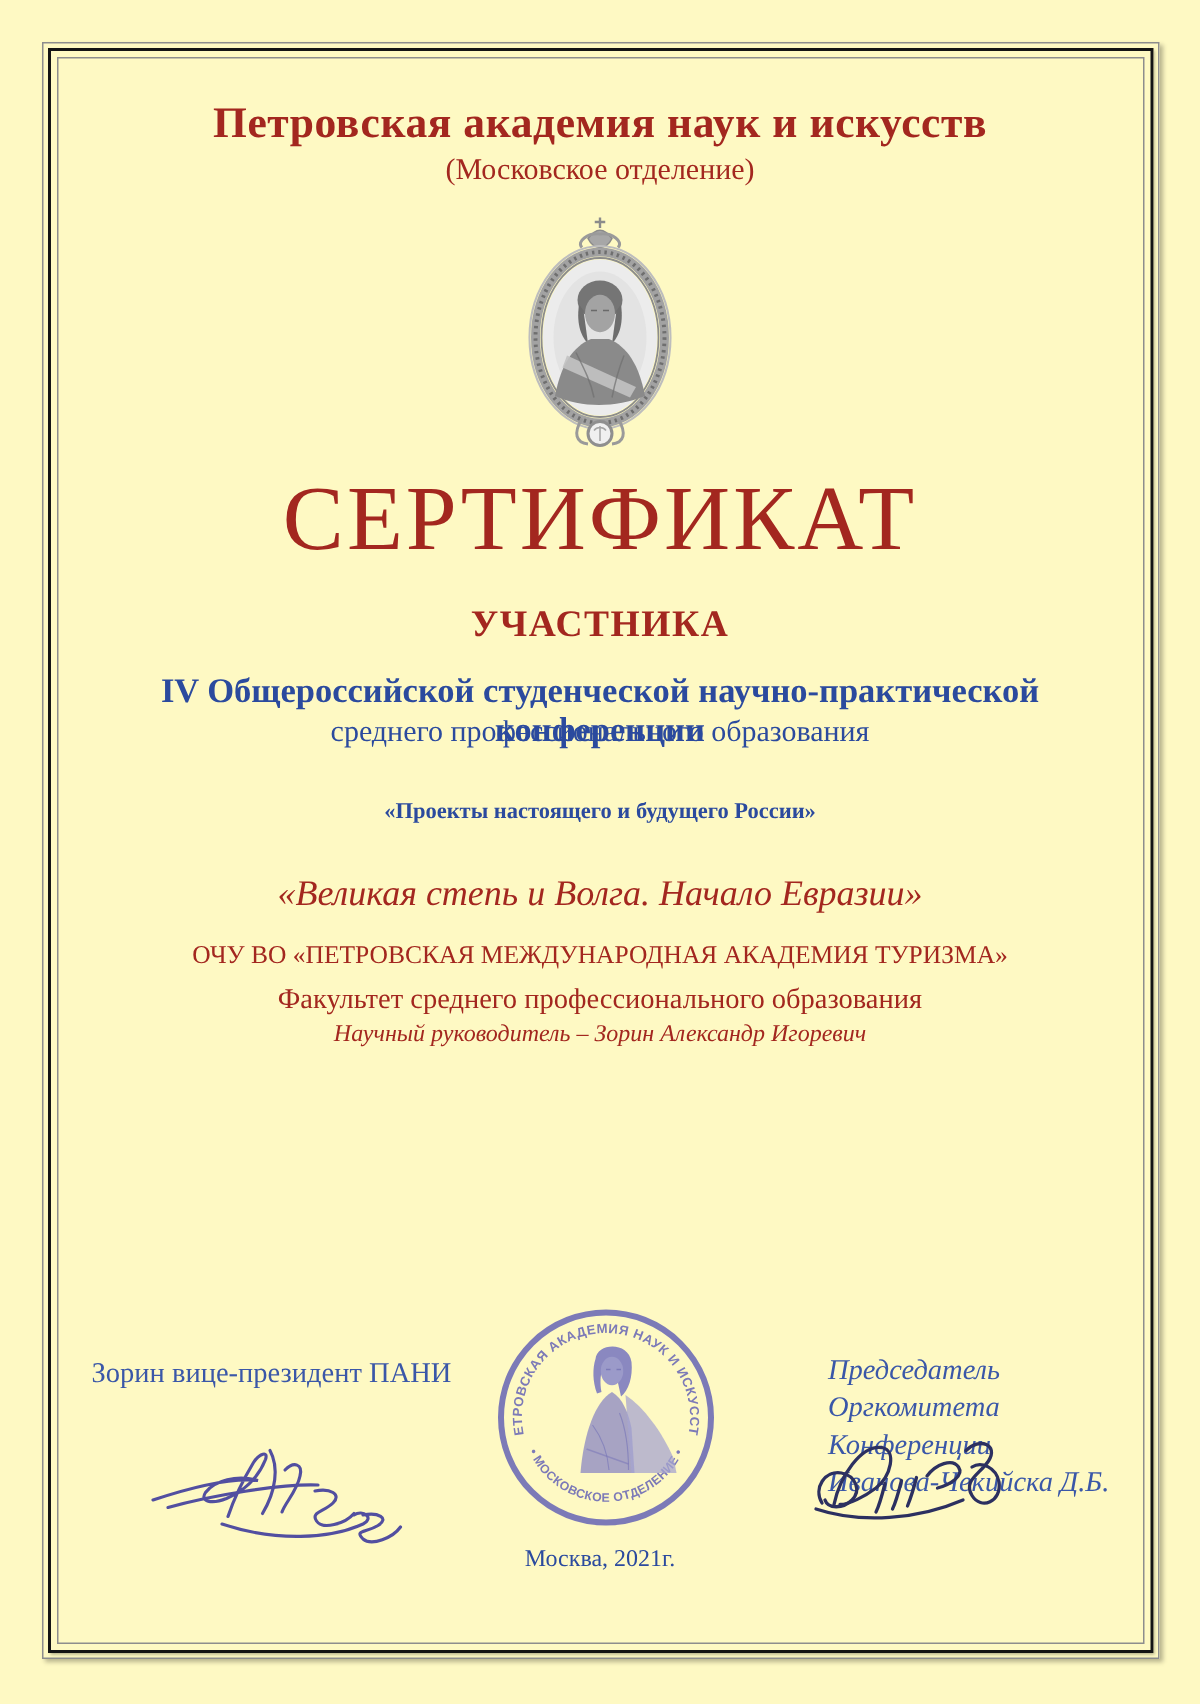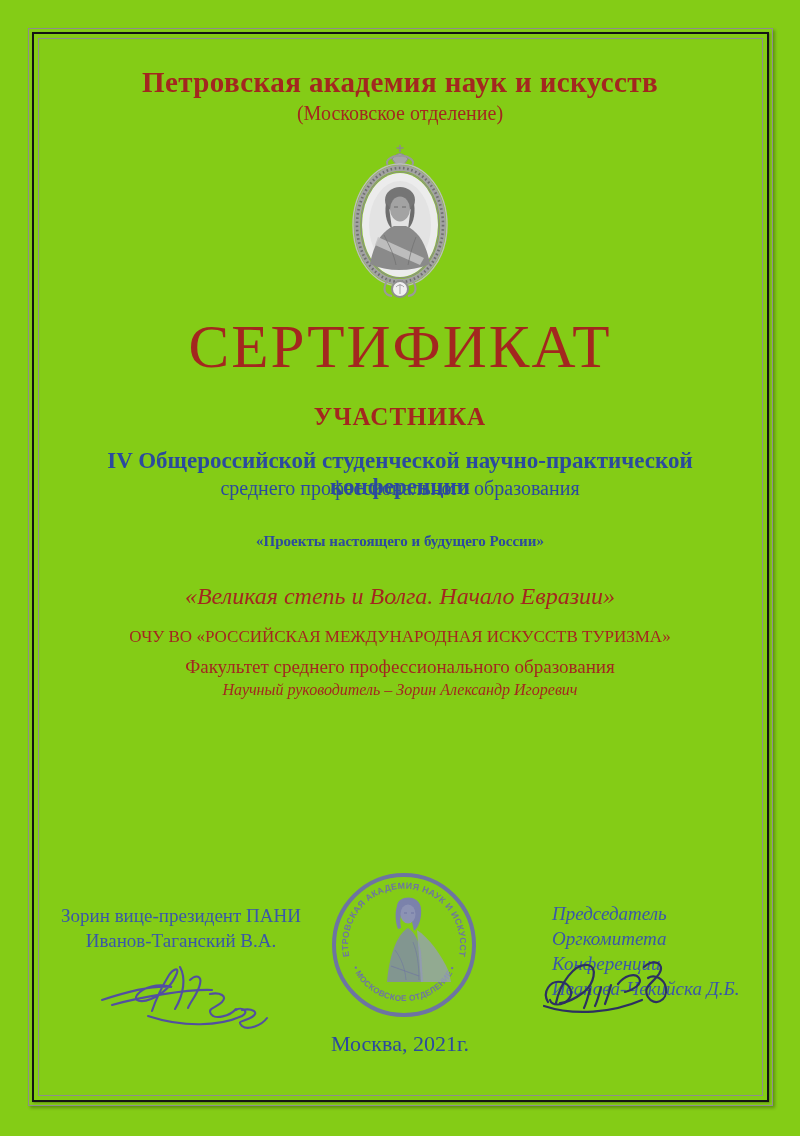--- a/index.html
+++ b/index.html
@@ -1,17 +1,17 @@
 <!DOCTYPE html>
 <html><head>
 <meta charset="utf-8">
 <style>
   * { margin:0; padding:0; box-sizing:border-box; }
   body { background:#ffffff; font-family:"Liberation Serif", serif; }
-  .page { position:relative; width:800px; height:1136px; background:#84cc16; overflow:hidden; }
+  .page { position:relative; width:800px; height:1136px; background:#fef9c3; overflow:hidden; }
 
   
   .frame-outer { position:absolute; left:28px; top:28px; right:27px; bottom:30px;
     border:1px solid #8d8d8d; box-shadow:2px 2px 3px rgba(0,0,0,.28); }
   .frame-black { position:absolute; left:32px; top:32px; right:31px; bottom:34px;
     border:2px solid #141414; box-shadow:1px 1px 2px rgba(0,0,0,.3); }
   .frame-inner { position:absolute; left:38px; top:38px; right:37px; bottom:40px;
     border:1px solid #8d8d8d; }
 
   .line { position:absolute; left:45px; right:45px; text-align:center; line-height:1.15; }
@@ -34,21 +34,21 @@
   .inst2      { top:656px; font-size:19px; }
   .superv     { top:681px; font-size:16px; font-style:italic; }
 
   .sig-left-text  { position:absolute; left:48px;  top:903px; width:266px; text-align:center;
                     font-size:19px; line-height:1.32; }
   .sig-right-text { position:absolute; left:552px; top:901px; width:215px; text-align:left;
                     font-size:19px; line-height:1.32;font-style:italic; }
   .sig-left-svg   { position:absolute; left:92px;  top:950px; }
   .sig-right-svg  { position:absolute; left:540px; top:956px; }
   .stamp          { position:absolute; left:329px; top:870px; }
-  .date           { top:1031px; font-size:22px; }
+  .date           { top:1031px; font-size:16px; }
 </style>
 </head>
 <body>
 
 <div class="page">
 
   <div class="frame-outer"></div>
   <div class="frame-black"></div>
   <div class="frame-inner"></div>
 
@@ -85,28 +85,27 @@
 
   <div class="line cert-sub red">УЧАСТНИКА</div>
   <div class="line cert-title red">СЕРТИФИКАТ</div>
 
   <div class="line conf1 blue">IV Общероссийской студенческой научно-практической конференции</div>
   <div class="line conf2 blue">среднего профессионального образования</div>
   <div class="line conf3 blue">«Проекты настоящего и будущего России»</div>
 
   <div class="line topic red">«Великая степь и Волга. Начало Евразии»</div>
 
-  <div class="line inst1 red">ОЧУ ВО  «РОССИЙСКАЯ МЕЖДУНАРОДНАЯ ИСКУССТВ ТУРИЗМА»</div>
+  <div class="line inst1 red">ОЧУ ВО  «ПЕТРОВСКАЯ МЕЖДУНАРОДНАЯ АКАДЕМИЯ ТУРИЗМА»</div>
   <div class="line inst2 red">Факультет среднего профессионального образования</div>
 
   <div class="line superv red">Научный руководитель – Зорин Александр Игоревич</div>
 
   <div class="sig-left-text sigblue">
     <div>Зорин вице-президент ПАНИ</div>
-    <div>Иванов-Таганский В.А.</div>
   </div>
   <svg class="sig-left-svg" width="185" height="82" viewBox="0 0 185 82">
     <g fill="none" stroke="#524fa0" stroke-width="2.1" stroke-linecap="round">
       <path d="M10,50 C34,42 62,35 80,37 C66,33 51,37 45,45 C41,51 49,53 59,49 C73,43 81,33 85,23 C87,17 81,19 77,25 C71,35 64,49 60,61"></path>
       <path d="M20,55 C48,47 96,39 120,40"></path>
       <path d="M88,17 C94,28 92,44 83,59"></path>
       <path d="M98,30 C104,24 110,26 108,34 C106,44 98,52 96,58"></path>
       <path d="M118,44 C128,42 136,46 130,52 C124,58 115,58 119,64 C123,70 138,66 144,59"></path>
       <path d="M56,66 C92,78 128,76 150,66 C158,62 150,56 144,60"></path>
       <path d="M150,60 C160,58 168,62 160,67 C152,72 144,70 150,76 C156,81 170,75 175,68"></path>

